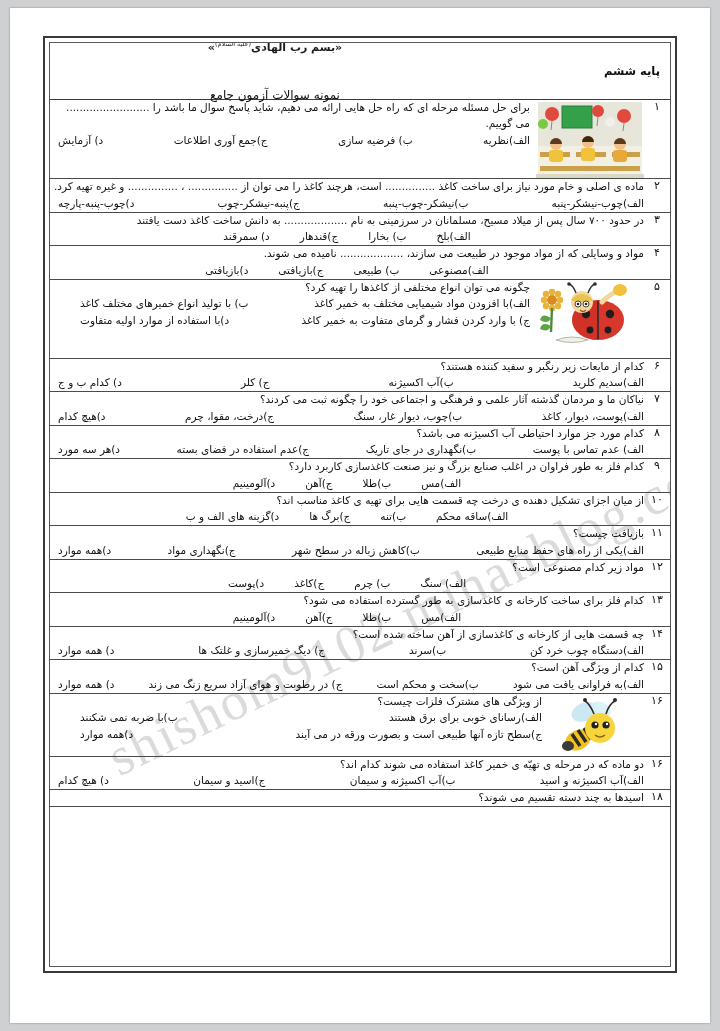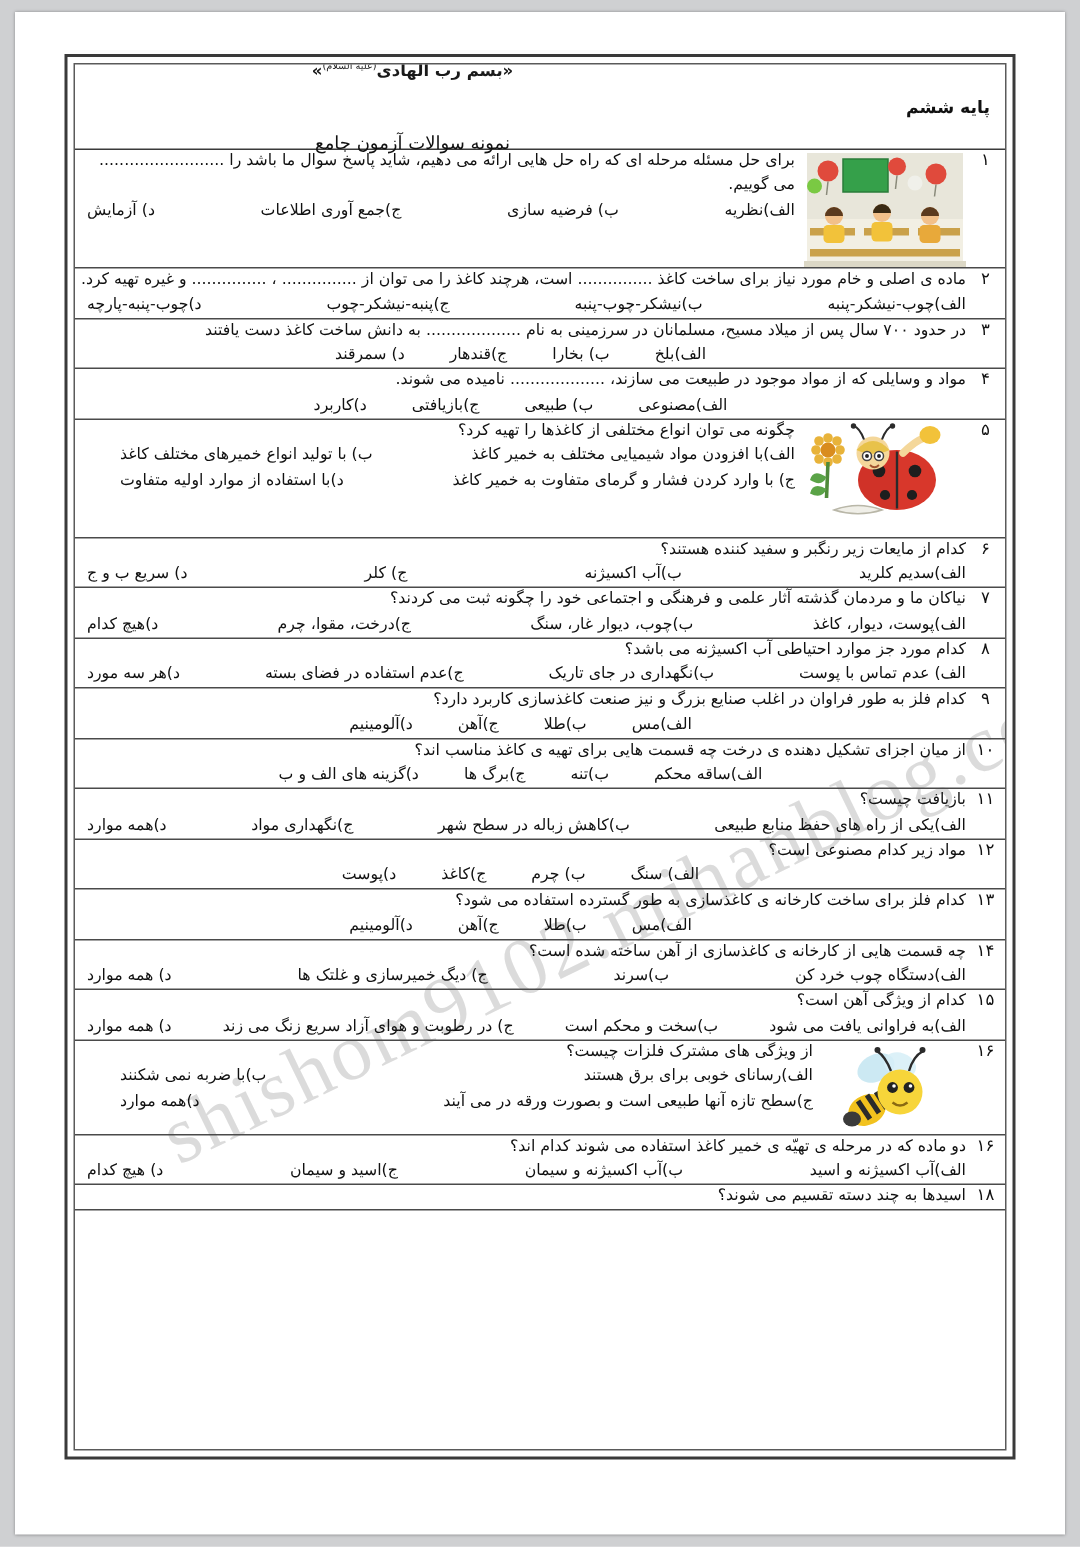--- a/index.html
+++ b/index.html
@@ -295,21 +295,21 @@
             <tr>
               <td class="num">۴</td>
               <td class="body">
                 <div class="qrow-inner">
                   <div class="qtext-wrap">
                     <div class="q-stem">مواد و وسایلی که از مواد موجود در طبیعت می سازند، ................... نامیده می شوند.</div>
                     <div class="opts center">
                       <span class="opt">الف)مصنوعی</span>
                       <span class="opt">ب) طبیعی</span>
                       <span class="opt">ج)بازیافتی</span>
-                      <span class="opt">د)کاربرد</span>
+                      <span class="opt">د)بازیافتی</span>
                     </div>
                   </div>
                 </div>
               </td>
             </tr>
             <tr>
               <td class="num">۵</td>
               <td class="body">
                 <div class="qrow-inner">
                   <div class="ill">
@@ -377,21 +377,21 @@
             <tr>
               <td class="num">۶</td>
               <td class="body">
                 <div class="qrow-inner">
                   <div class="qtext-wrap">
                     <div class="q-stem">کدام از مایعات زیر رنگبر و سفید کننده هستند؟</div>
                     <div class="opts spread">
                       <span class="opt">الف)سدیم کلرید</span>
                       <span class="opt">ب)آب اکسیژنه</span>
                       <span class="opt">ج) کلر</span>
-                      <span class="opt">د) سریع ب و ج</span>
+                      <span class="opt">د) کدام ب و ج</span>
                     </div>
                   </div>
                 </div>
               </td>
             </tr>
             <tr>
               <td class="num">۷</td>
               <td class="body">
                 <div class="qrow-inner">
                   <div class="qtext-wrap">

